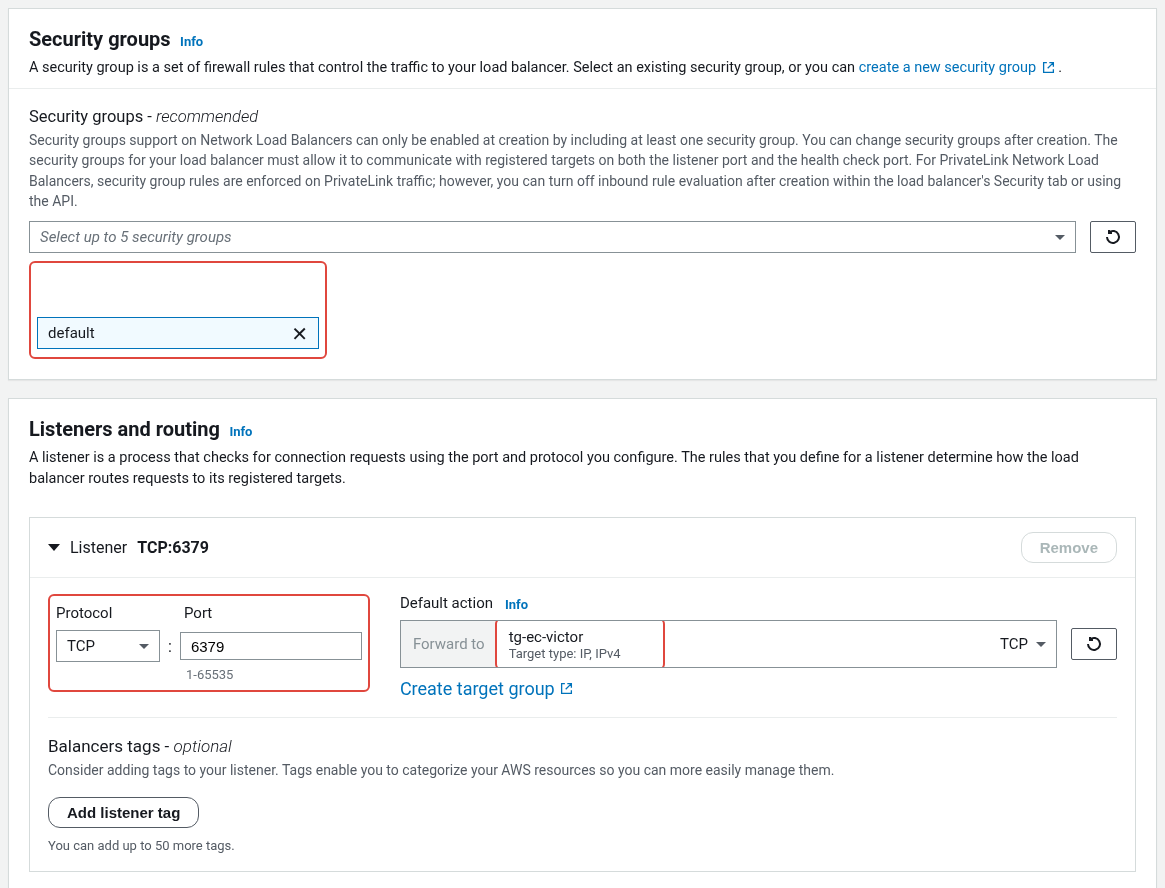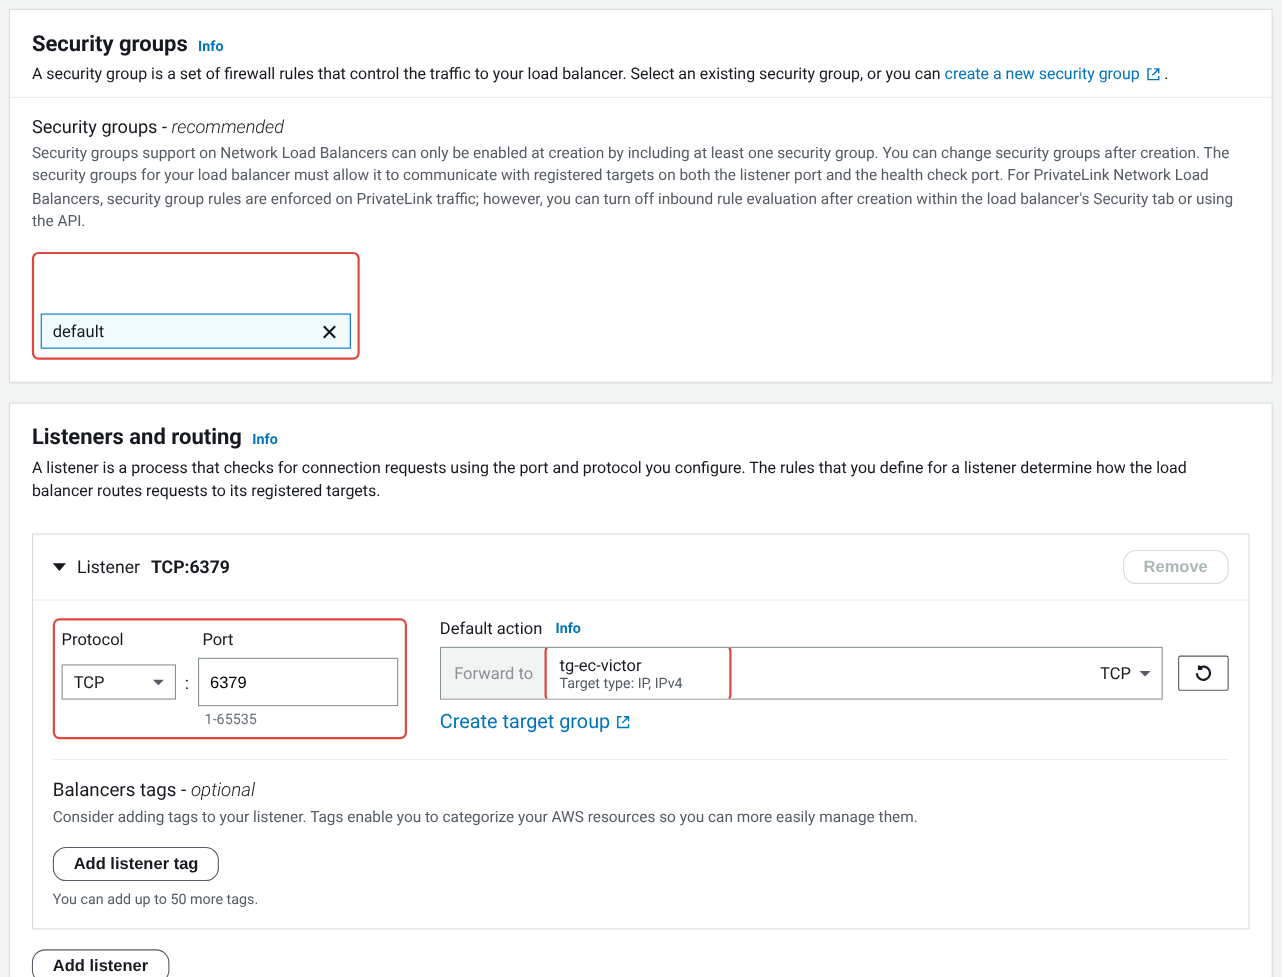--- a/index.html
+++ b/index.html
@@ -121,30 +121,30 @@
   .pp-inputs { display:flex; align-items:center; gap:8px; }
   .select-small {
     border:1px solid #879196;
     height:32px;
     width:104px;
     display:flex; align-items:center; justify-content:space-between;
     padding:0 10px; background:#fff; cursor:pointer; font-size:15px;
   }
   .text-input {
     border:1px solid #879196;
-    height:44px;
+    height:28px;
     padding:0 10px;
     font-size:15px;
     background:#fff;
     width: 182px;
   }
   .colon-sep { font-size:16px; color:#16191f; }
   .hint { font-size:13px; color:#687078; margin-top:5px; margin-left:130px;}
   .default-action { flex:1; }
-  .da-label-row { display:flex; align-items:center; gap:12px; margin-bottom:8px;}
+  .da-label-row { display:flex; align-items:flex-end; gap:12px; margin-bottom:8px;}
   .da-row { display:flex; gap:14px; align-items:flex-start;}
   .forward-group {
     flex:1;
     border:1px solid #879196;
     display:flex;
     height:48px;
     background:#fff;
     overflow:hidden;
   }
   .forward-left {
@@ -192,20 +192,31 @@
             <path d="M6 2H2v12h12v-4M9 2h5v5M14 2L7 9"></path>
           </svg>
       </span><span>.</span>
     </div>
   </div>
   <div class="panel-body">
     <div class="subheading">
       <span>Security groups - </span><span class="italic">recommended</span>
     </div>
     <div class="desc">Security groups support on Network Load Balancers can only be enabled at creation by including at least one security group. You can change security groups after creation. The security groups for your load balancer must allow it to communicate with registered targets on both the listener port and the health check port. For PrivateLink Network Load Balancers, security group rules are enforced on PrivateLink traffic; however, you can turn off inbound rule evaluation after creation within the load balancer's Security tab or using the API.</div>
+    <div class="row-select">
+      <div class="select-box">
+        <span class="select-placeholder">Select up to 5 security groups</span>
+        <span class="caret-down"></span>
+      </div>
+      <div class="icon-btn">
+        <svg viewBox="0 0 16 16">
+            <path d="M2 8a6 6 0 1 0 2-4.5M4 1v3h3"></path>
+          </svg>
+      </div>
+    </div>
     <div class="sg-chip-wrap highlight-red">
       <div class="sg-chip">
         <div class="sg-chip-name">default</div>
         <span class="sg-chip-close">✕</span>
       </div>
     </div>
   </div>
 </div>
 
 <div class="panel">

